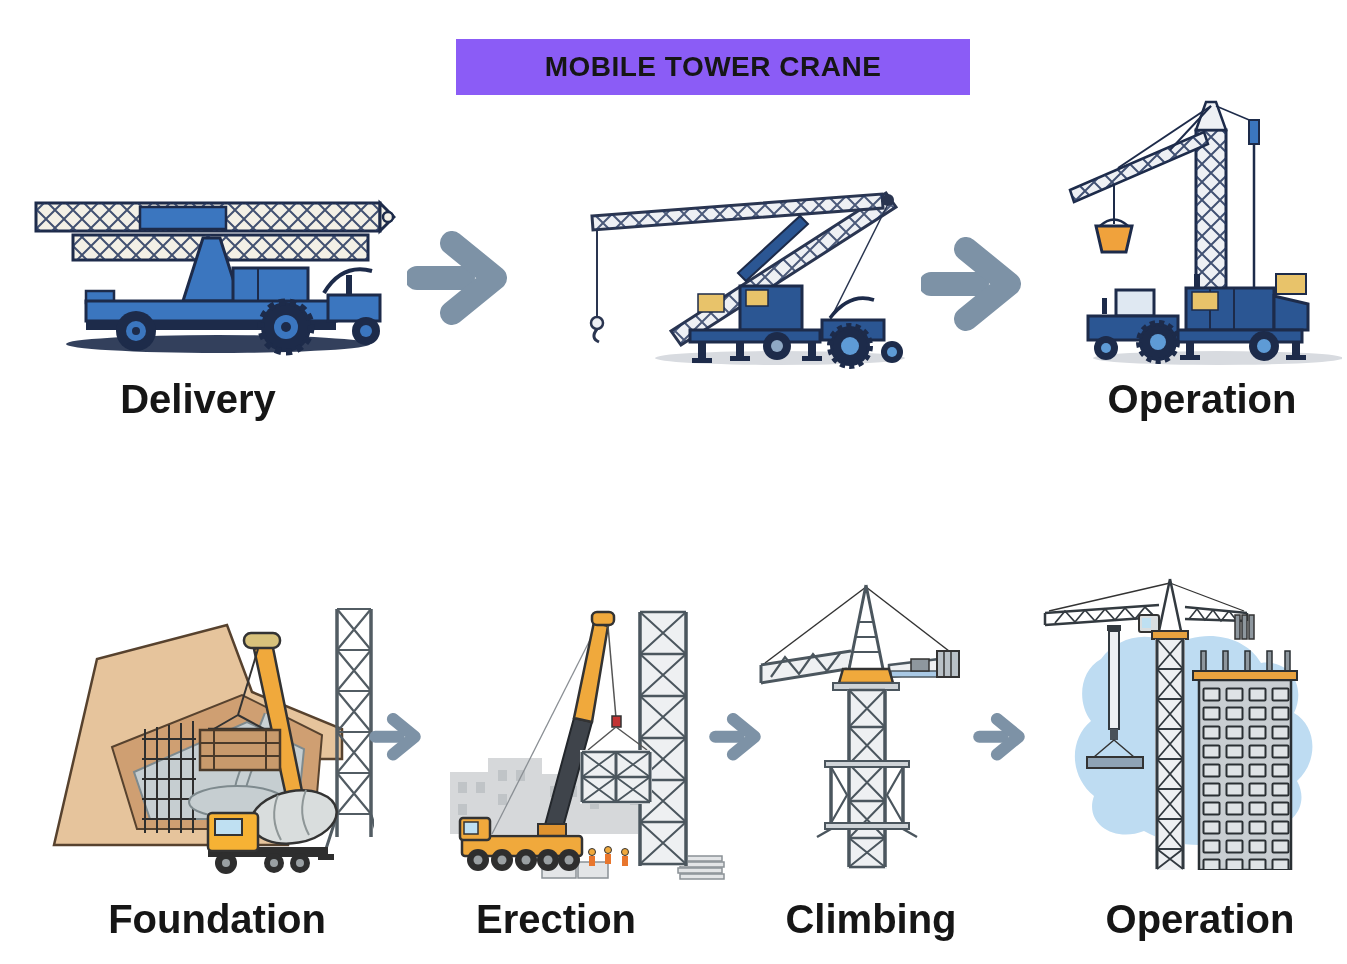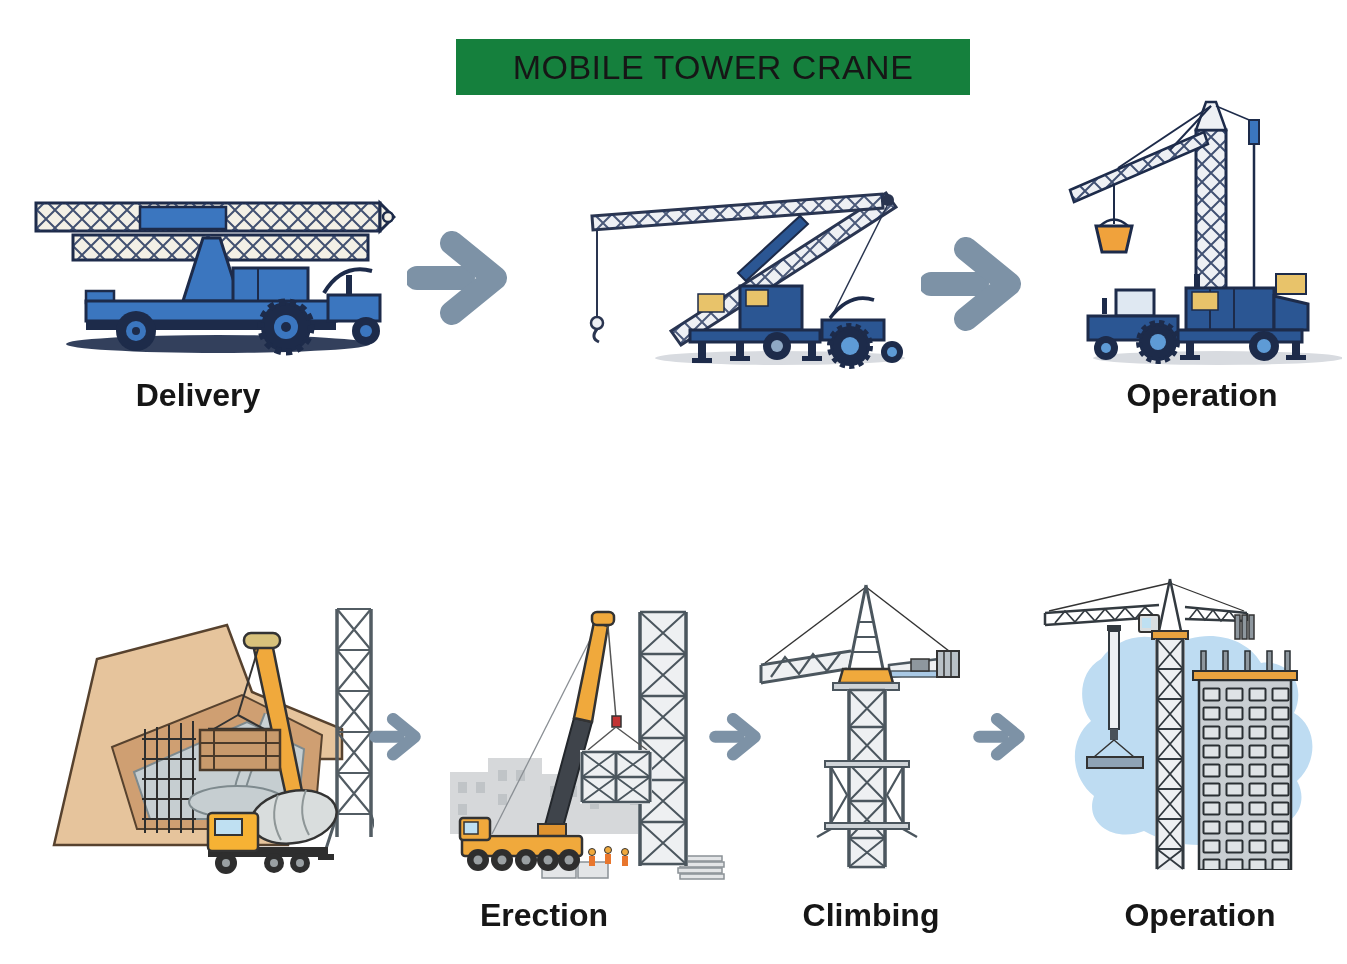--- a/index.html
+++ b/index.html
@@ -1,26 +1,26 @@
 <!DOCTYPE html>
 <html><head>
 <meta charset="utf-8">
 <style>
   html,body{margin:0;padding:0;background:#ffffff;}
   .canvas{
     position:relative;width:1347px;height:964px;background:#ffffff;
     font-family:"Liberation Sans","DejaVu Sans",sans-serif;overflow:hidden;
   }
   .banner{
-    position:absolute;background:#15803d;color:#161616;
+    position:absolute;background:#8b5cf6;color:#161616;
     display:flex;align-items:center;justify-content:center;
-    font-size:34px;font-weight:400;letter-spacing:.5px;
+    font-size:28px;font-weight:700;letter-spacing:.5px;
   }
   .stage-label{
-    position:absolute;color:#161616;font-size:32px;font-weight:700;
+    position:absolute;color:#161616;font-size:40px;font-weight:700;
     text-align:center;white-space:nowrap;
   }
   .illus,.arrow{position:absolute;}
   svg{display:block;}
 </style>
 </head>
 <body>
 
 <svg width="0" height="0" style="position:absolute" aria-hidden="true">
   <defs>
@@ -217,20 +217,21 @@
       <rect x="166" y="216" width="50" height="38" rx="4" fill="#f6b234" stroke="#333333" stroke-width="2.5"></rect>
       <rect x="173" y="222" width="27" height="16" fill="#bfe0f2" stroke="#333333" stroke-width="2"></rect>
       <circle cx="184" cy="266" r="11" fill="#2e2e2e"></circle>
         <circle cx="184" cy="266" r="4" fill="#9aa0a3"></circle>
       <circle cx="232" cy="266" r="10" fill="#2e2e2e"></circle>
         <circle cx="232" cy="266" r="4" fill="#9aa0a3"></circle>
       <circle cx="258" cy="266" r="10" fill="#2e2e2e"></circle>
         <circle cx="258" cy="266" r="4" fill="#9aa0a3"></circle>
     </svg>
   </div>
+  <div class="stage-label" style="left:97px;top:897px;width:240px">Foundation</div>
 
   <svg class="arrow" style="left:366px;top:713px" width="62" height="48" viewBox="0 0 106 95">
     <path d="M10,47 H56" stroke="#7d92a6" stroke-width="24" stroke-linecap="round" fill="none"></path>
     <path d="M45,12 L88,47 L45,82" stroke="#7d92a6" stroke-width="24" stroke-linecap="round" stroke-linejoin="round" fill="none"></path>
   </svg>
 
   <div class="illus" style="left:450px;top:598px;width:276px;height:285px">
     <svg viewBox="0 0 276 285" width="276" height="285">
 
       <path d="M0,236 V174 H38 V160 H92 V176 H128 V164 H170 V186 H205 V196 H228 V236 Z" fill="#d6d8da"></path>
@@ -298,21 +299,21 @@
           <circle cx="119" cy="262" r="4.5" fill="#9aa0a3"></circle>
       </g>
 
       <rect x="130" y="152" width="72" height="54" fill="#eef0f2"></rect>
       <path d="M132,154 V204 M200,154 V204 M166,154 V204" stroke="#4b565e" stroke-width="3" fill="none"></path>
       <path d="M132,154 H200 M132,179 H200 M132,204 H200" stroke="#4b565e" stroke-width="2.5" fill="none"></path>
       <path d="M132,154 L166,179 M166,154 L132,179 M166,154 L200,179 M200,154 L166,179
                M132,179 L166,204 M166,179 L132,204 M166,179 L200,204 M200,179 L166,204" stroke="#4b565e" stroke-width="1.8" fill="none"></path>
     </svg>
   </div>
-  <div class="stage-label" style="left:424px;top:897px;width:240px">Erection</div>
+  <div class="stage-label" style="left:436px;top:897px;width:240px">Erection</div>
 
   <svg class="arrow" style="left:706px;top:713px" width="62" height="48" viewBox="0 0 106 95">
     <path d="M10,47 H56" stroke="#7d92a6" stroke-width="24" stroke-linecap="round" fill="none"></path>
     <path d="M45,12 L88,47 L45,82" stroke="#7d92a6" stroke-width="24" stroke-linecap="round" stroke-linejoin="round" fill="none"></path>
   </svg>
 
   <div class="illus" style="left:751px;top:577px;width:229px;height:293px">
     <svg viewBox="0 0 229 293" width="229" height="293">
 
       <line x1="115" y1="10" x2="14" y2="86" stroke="#333" stroke-width="1.5"></line>

